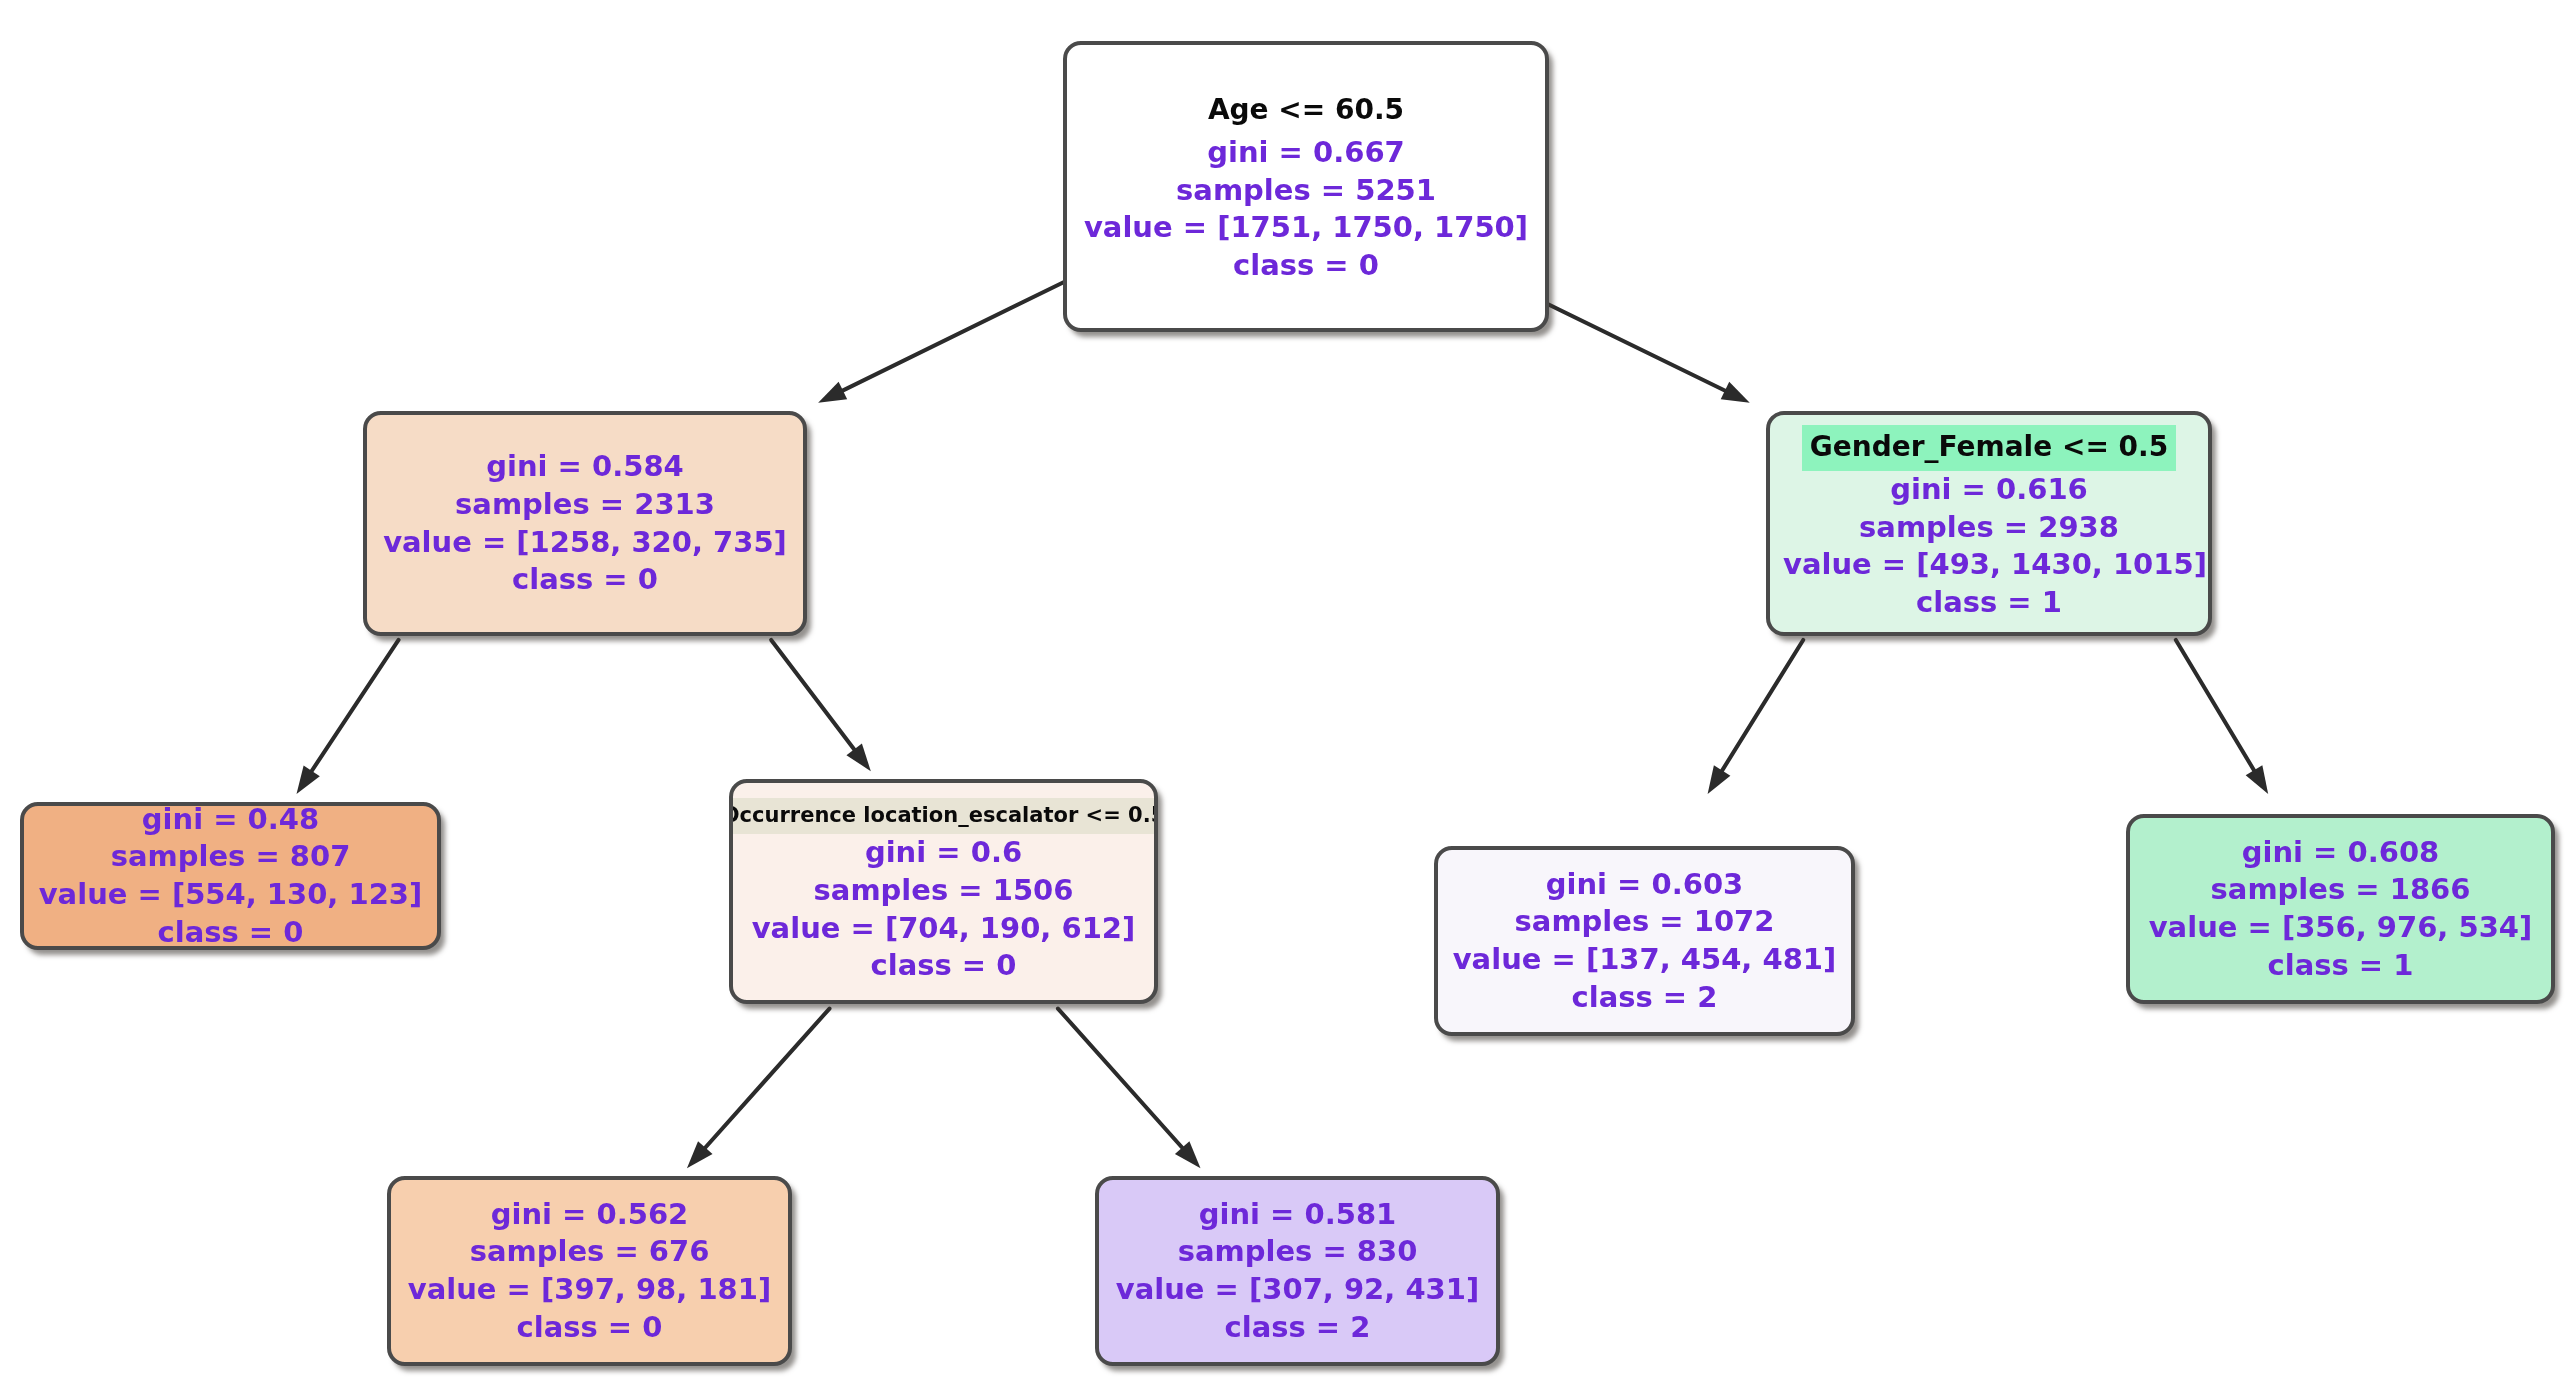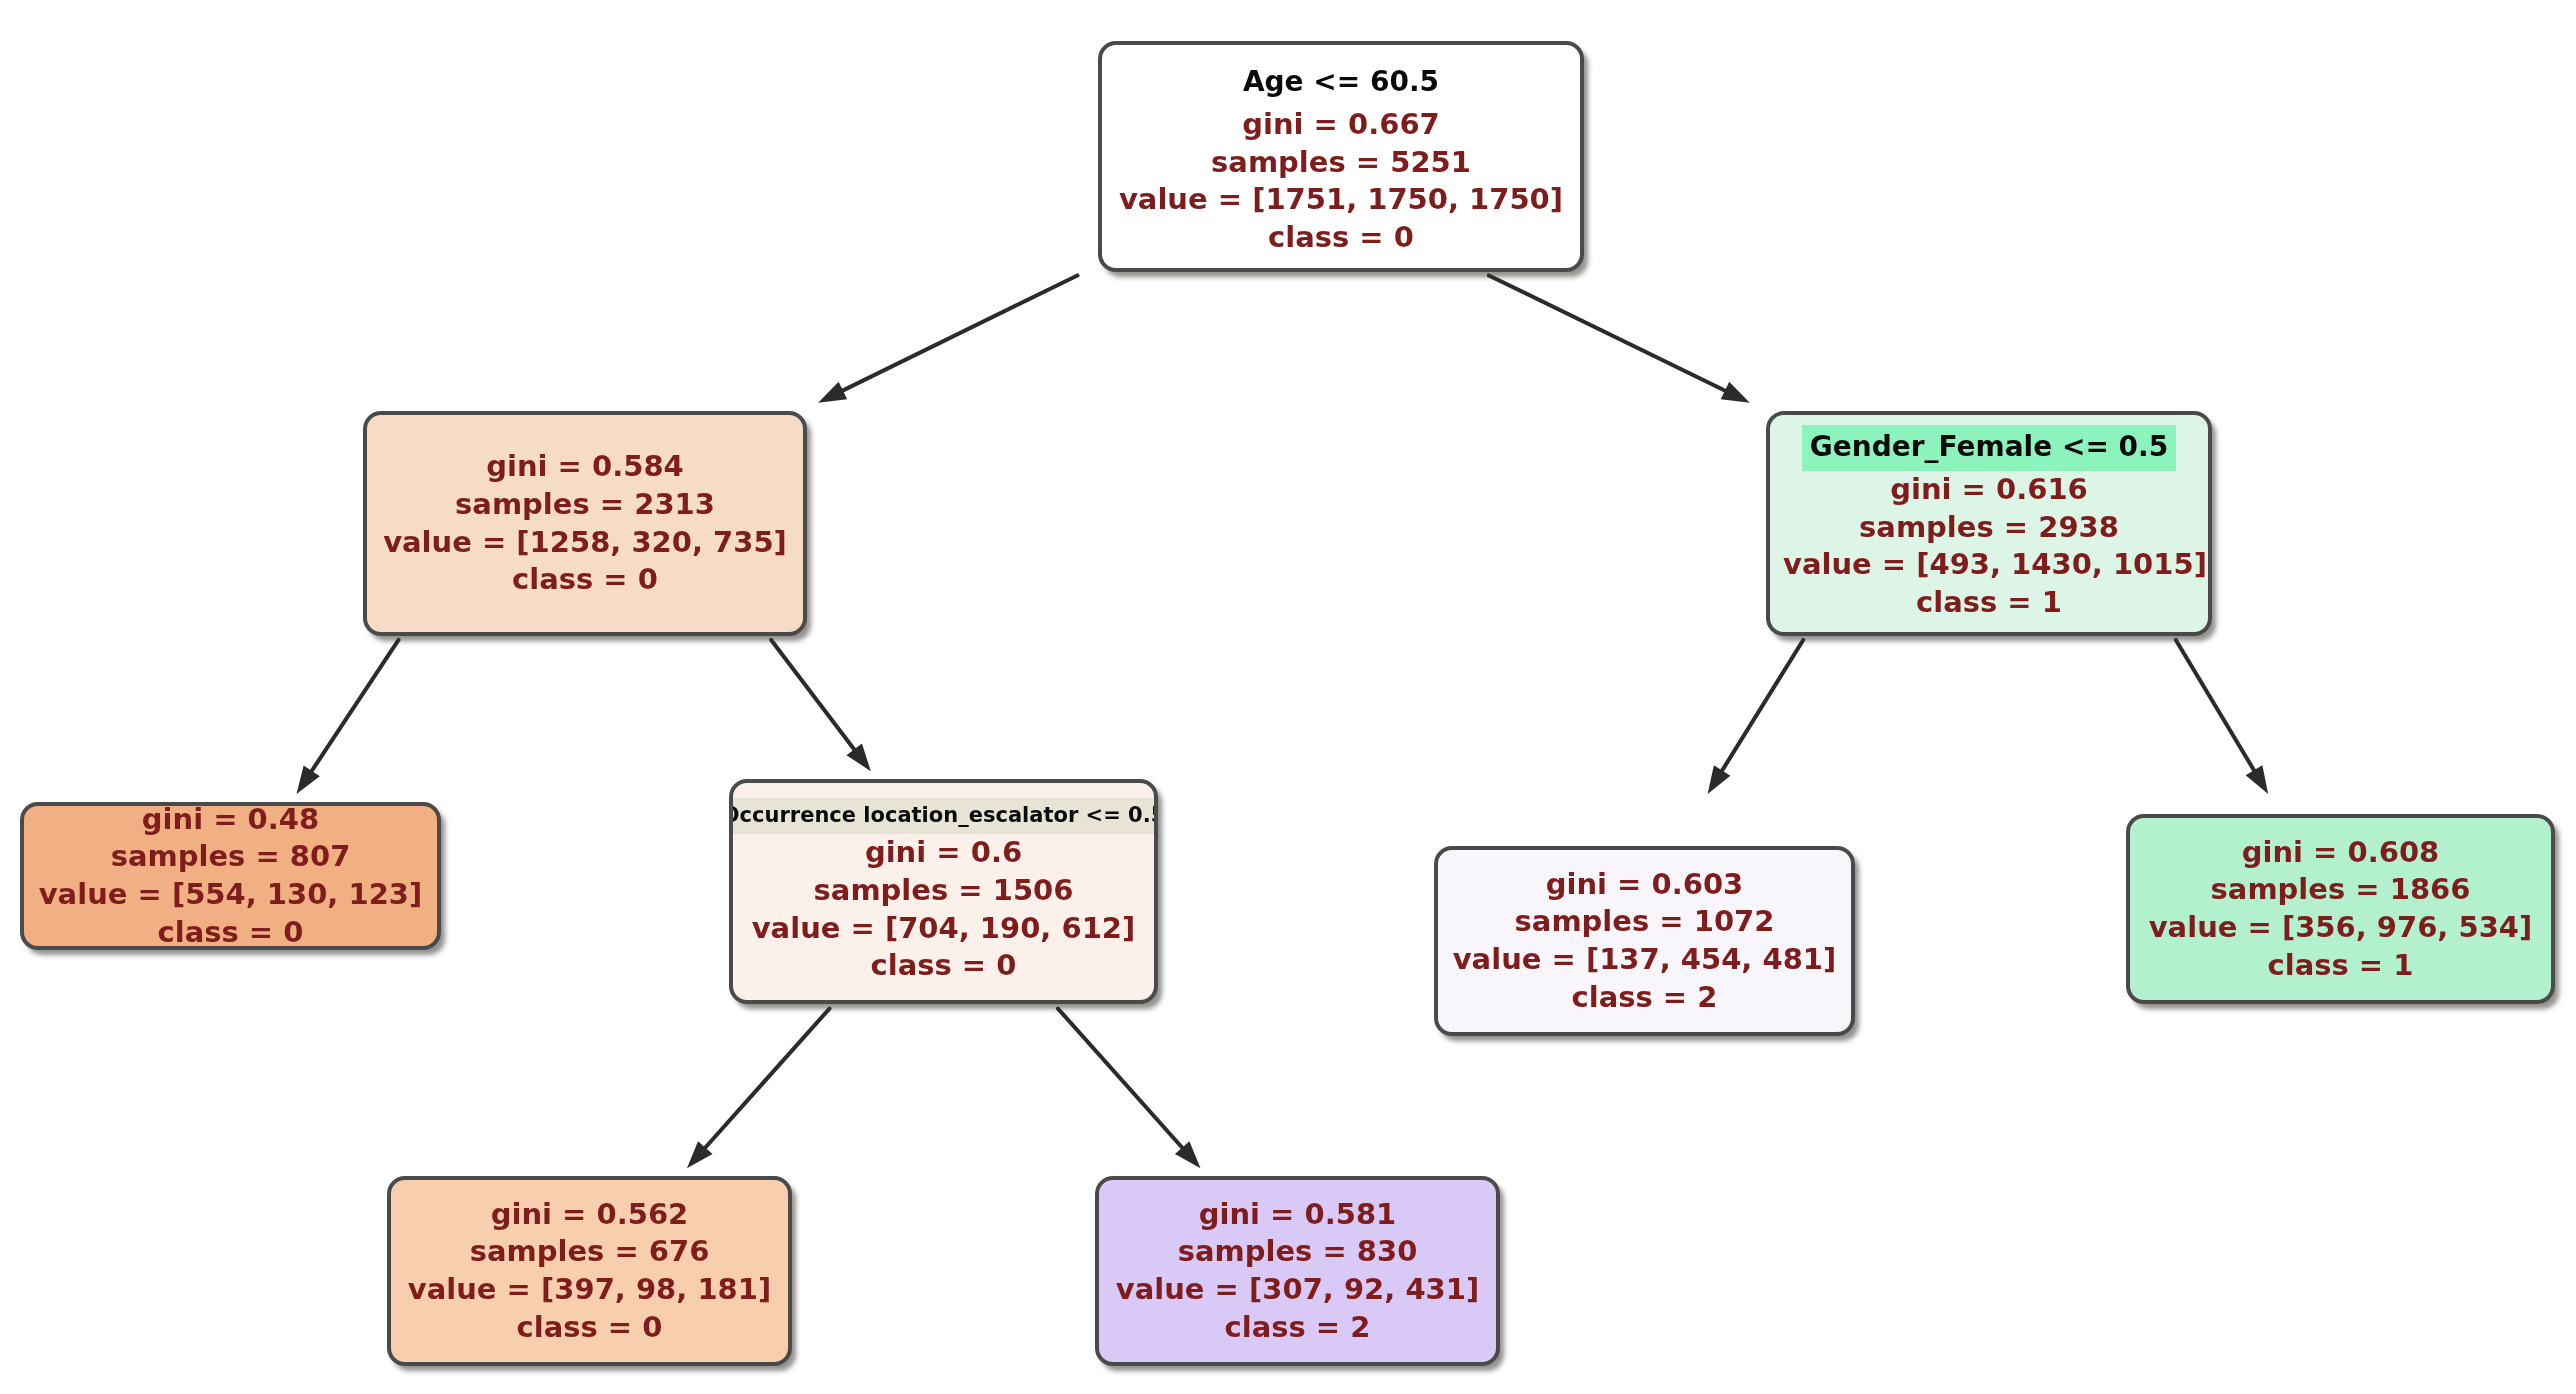--- a/index.html
+++ b/index.html
@@ -47,21 +47,21 @@
     color: #0a0a0a;
     text-align: center;
     line-height: 1.28;
     padding: 4px 8px 5.7px 8px;
     white-space: nowrap;
   }
   .node-body {
     width: 100%;
     text-align: center;
     font-weight: bold;
-    color: #7f1d1d;
+    color: #6d28d9;
     line-height: 1.30;
     white-space: nowrap;
   }
   .node-body div {
     display: block;
   }
   
   .t-big   { font-size: 28px; }
   .t-small { font-size: 21px; }
   .b-std   { font-size: 29px; }
@@ -98,21 +98,21 @@
       <g>
         <line x1="1024" y1="1245" x2="866.6547596424856" y2="1421.1193883547178" stroke="#2b2b2b" stroke-width="5" stroke-linecap="round"></line>
         <polygon points="848,1442 861.7033745750401,1408.6500745839494 879.6010416995676,1424.6398685632225" fill="#2b2b2b"></polygon>
       </g>
       <g>
         <line x1="1306" y1="1245" x2="1463.3452403575145" y2="1421.1193883547178" stroke="#2b2b2b" stroke-width="5" stroke-linecap="round"></line>
         <polygon points="1482,1442 1450.3989583004322,1424.6398685632225 1468.29662542496,1408.6500745839494" fill="#2b2b2b"></polygon>
       </g>
     </svg>
   <div id="nodes-layer">
-      <div class="node" style="left: 1098px; top: 41px; width: 486px; height: 231px; background: rgb(255, 255, 255); border-color: rgb(74, 74, 74); justify-content: flex-end;">
+      <div class="node" style="left: 1063px; top: 41px; width: 486px; height: 291px; background: rgb(255, 255, 255); border-color: rgb(74, 74, 74);">
         <div class="node-title-wrap">
           <div class="node-title t-big" style="background: rgb(255, 255, 255);">Age &lt;= 60.5</div>
         </div>
         <div class="node-body b-std">
           <div>gini = 0.667</div>
           <div>samples = 5251</div>
           <div>value = [1751, 1750, 1750]</div>
           <div>class = 0</div>
         </div>
       </div>

